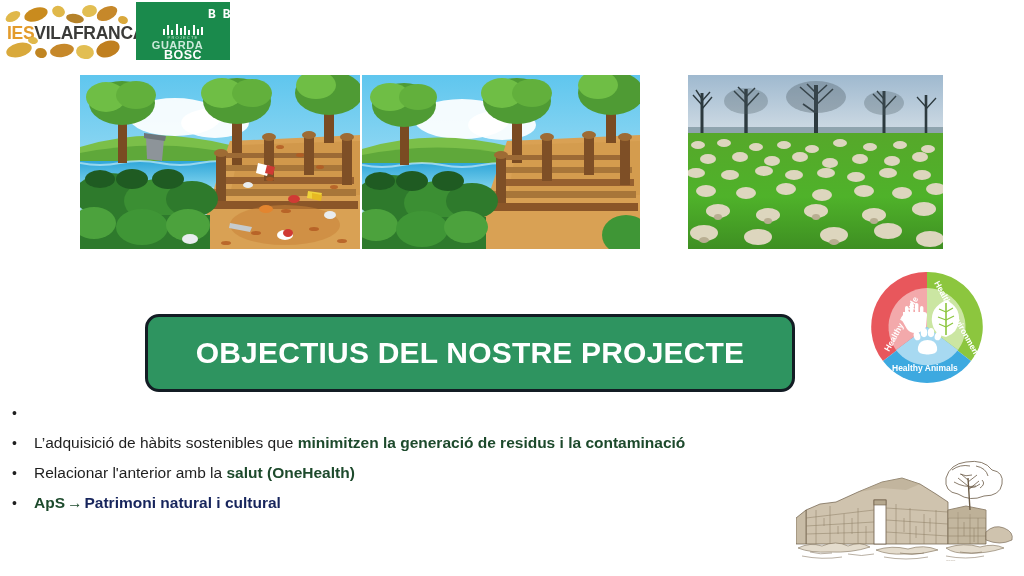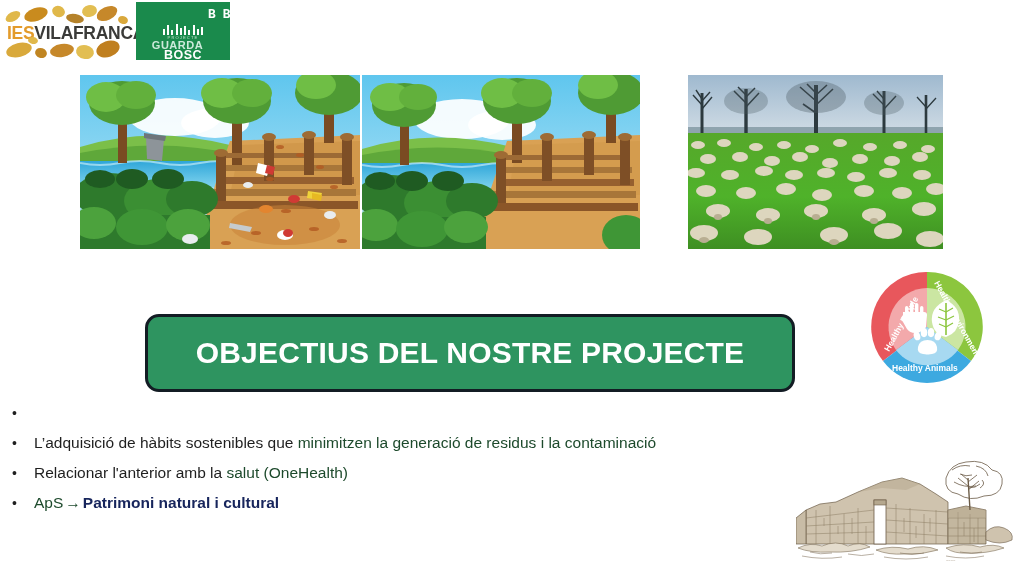--- a/index.html
+++ b/index.html
@@ -155,21 +155,21 @@
     white-space: nowrap;
   }
   .bullet-dot {
     width: 22px;
     text-align: left;
     font-size: 14px;
     color: #1f1f1f;
     flex: 0 0 22px;
   }
   .seg-red   { color: #E01B24; font-weight: bold; }
-  .seg-green { color: #1d4a2c; font-weight: normal; }
+  .seg-green { color: #1d4a2c; font-weight: bold; }
   .seg-navy  { color: #17255c; font-weight: bold; text-align: center; }
   .seg-arrow { color: #1d4a2c; font-weight: bold; padding: 0 2px; }
 
   
   #stone-wall-sketch {
     position: absolute;
     left: 796px; top: 452px;
     width: 226px; height: 122px;
   }
   #stone-wall-sketch svg { display: block; width: 100%; height: 100%; }

